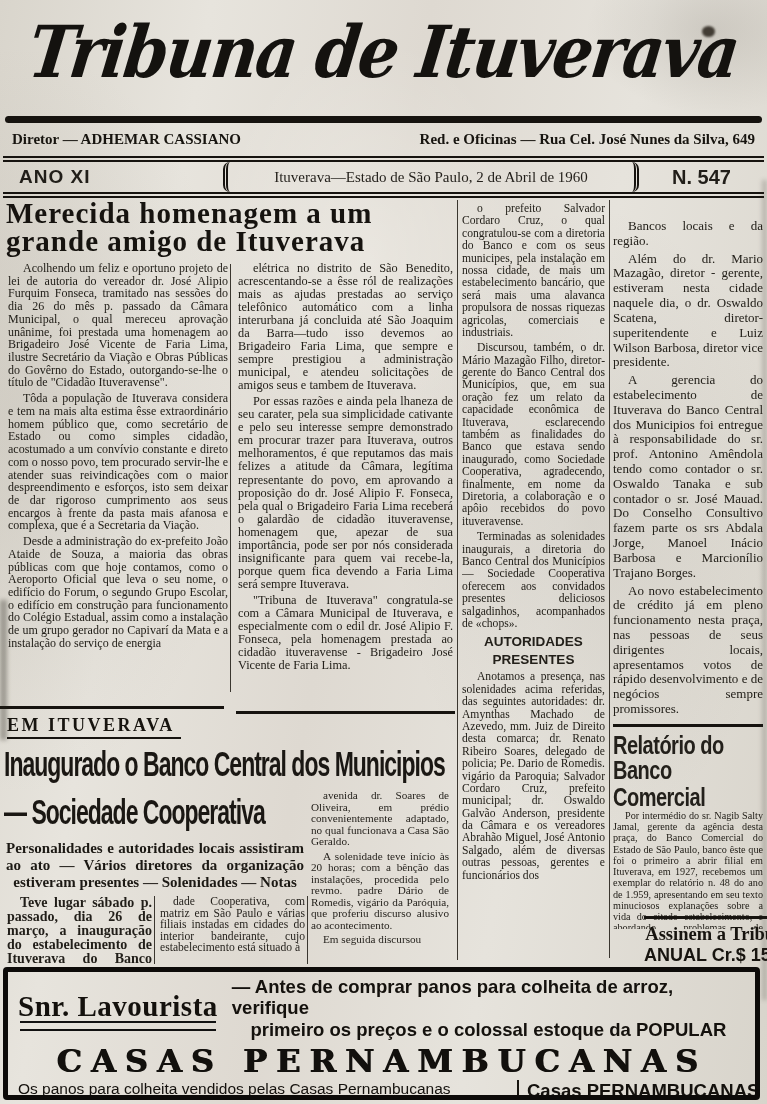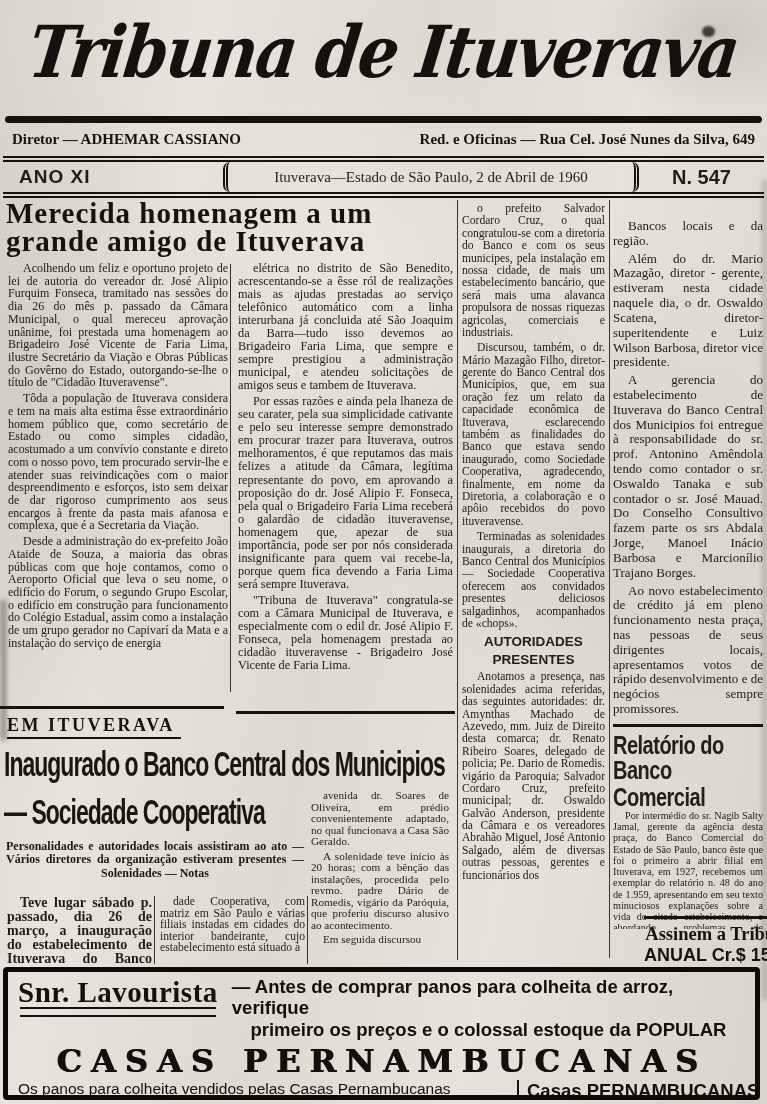--- a/index.html
+++ b/index.html
@@ -76,35 +76,35 @@
   
   .rule-a { position:absolute; left:0;     top:706px; width:224px; height:3px; background:#16130f; }
   .rule-b { position:absolute; left:236px; top:711px; width:219px; height:3px; background:#16130f; }
   .kicker { position:absolute; left:7px; top:715px; font-weight:bold; font-size:18px; letter-spacing:2.5px;
             border-bottom:2.5px solid #16130f; padding:0 6px 1px 0; color:#17140f; }
   .inaug-h { position:absolute; left:4px; font-family:"Liberation Sans",sans-serif; font-weight:bold;
              font-size:23px; letter-spacing:-1px; white-space:nowrap; color:#1a1713;
              transform:scaleY(1.55); transform-origin:left top; }
   .inaug-h.l1 { top:743px; }
   .inaug-h.l2 { top:791px; }
-  .deck { position:absolute; left:6px; top:840px; width:298px; font-weight:bold; font-size:12px;
+  .deck { position:absolute; left:6px; top:840px; width:298px; font-weight:bold; font-size:15px;
           line-height:1.12; text-align:justify; text-align-last:center; color:#1c1914; }
   .colA { position:absolute; left:7px;   top:896px; width:145px; height:70px; font-size:14px; line-height:1.0;
           text-align:justify; overflow:hidden;font-weight:bold; }
   .colB { position:absolute; left:160px; top:896px; width:145px; height:70px; font-size:11.6px; line-height:1.0;
           text-align:justify; overflow:hidden; }
   .colC { position:absolute; left:311px; top:790px; width:142px; height:172px; font-size:11.2px; line-height:1.03;
           text-align:justify; overflow:hidden; }
   .colC p { margin:0 4px 3px 0; text-indent:12px; }
   .colA p, .colB p { margin:0; text-indent:13px; }
 
   
   .adbox { position:absolute; left:3px; top:967px; width:757px; height:133px; box-sizing:border-box;
            border:5px solid #0d0b09; border-radius:4px; padding:4px 10px 0 10px; overflow:hidden; color:#14110d; }
-  .ad-r1 { display:flex; align-items:flex-start; }
+  .ad-r1 { display:flex; align-items:center; }
   .ad-sal { font-weight:bold; font-size:29px; white-space:nowrap; position:relative; padding-bottom:2px;
             letter-spacing:.5px; }
   .ad-sal::after { content:""; position:absolute; left:2px; right:2px; bottom:-6px; height:6px;
                    border-top:2.5px solid #111; border-bottom:2.5px solid #111; }
   .ad-pitch { margin-left:14px; flex:1; font-family:"Liberation Sans",sans-serif; font-weight:bold;
               font-size:18.5px; line-height:1.15; }
   .ad-pitch .l2 { text-align:center; }
   .ad-brand { margin-top:5px; text-align:center; font-family:"DejaVu Serif",serif; font-weight:bold;
               font-size:32px; line-height:1.0; letter-spacing:9px; white-space:nowrap;
               text-shadow:1px 0 0 #12100d; color:#12100d; }

